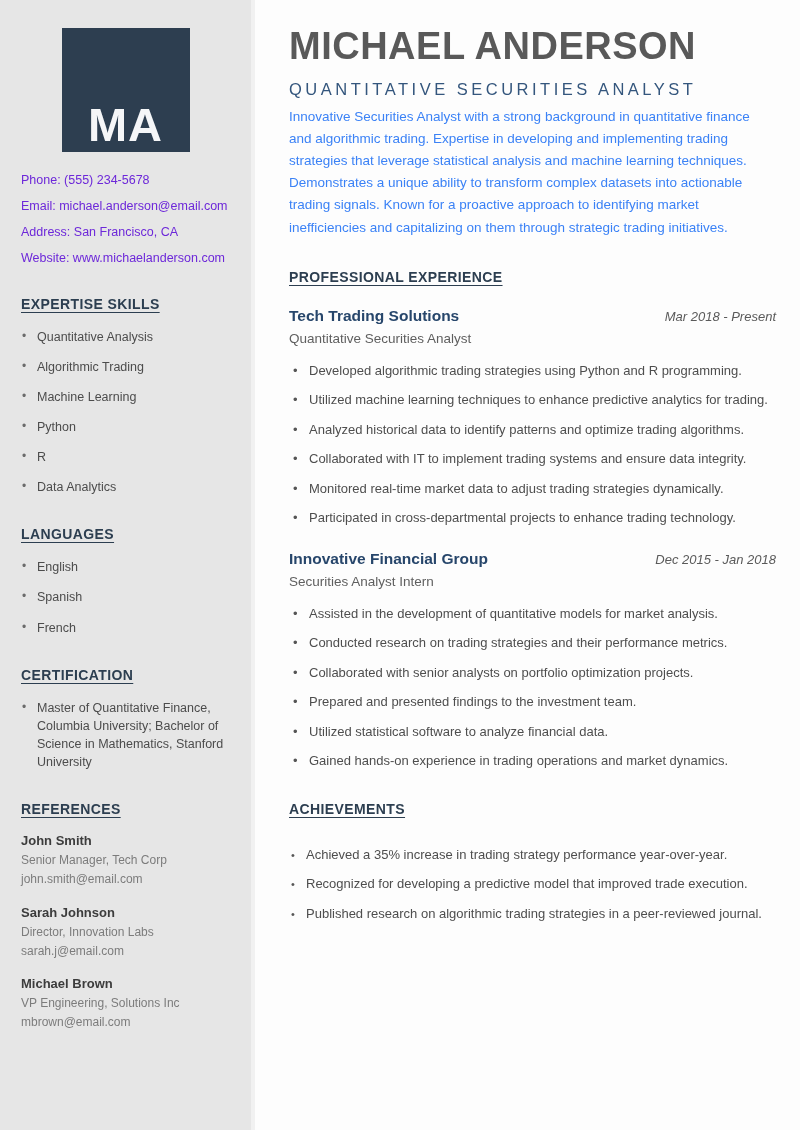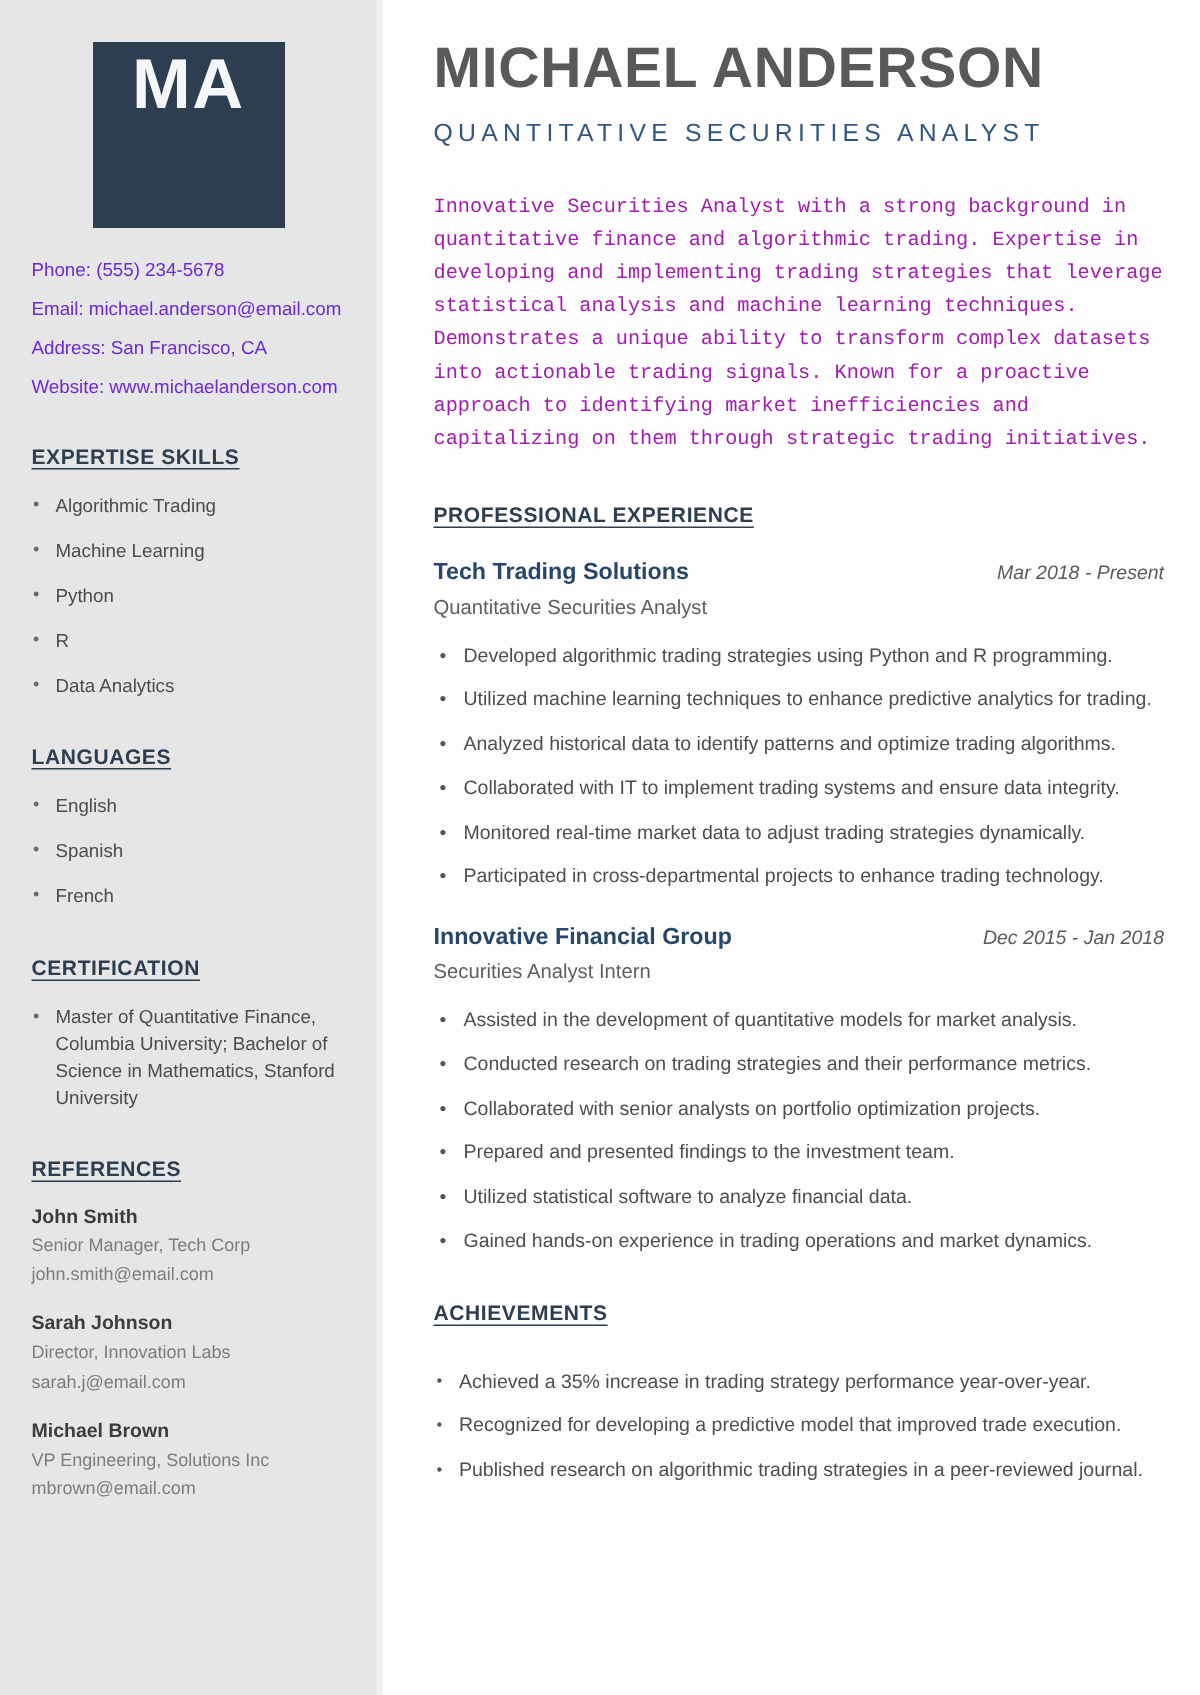--- a/index.html
+++ b/index.html
@@ -13,38 +13,38 @@
     --muted:#7c7c7c;
     --name:#595959;
   }
   *{box-sizing:border-box;}
   html,body{margin:0;padding:0;background:#ffffff;}
   body{font-family:"Liberation Sans","DejaVu Sans",sans-serif;}
   .page{width:800px;height:1130px;display:flex;overflow:hidden;background:var(--main_bg);}
 
   
   .sidebar{width:255px;min-width:255px;background:var(--sidebar_bg);border-right:4px solid #f1f1f1;padding:0 0 20px 0;}
-  .monogram{width:128px;height:124px;background:var(--monogram_bg);margin:28px auto 22px auto;display:flex;align-items:flex-start;justify-content:center;}
+  .monogram{width:128px;height:124px;background:var(--monogram_bg);margin:28px auto 22px auto;display:flex;align-items:flex-end;justify-content:center;}
   .monogram span{color:#f5f6f8;font-size:47px;font-weight:bold;letter-spacing:1px;}
   .contact{padding:0 18px 0 21px;}
   .contact p{margin:0 0 13px 0;font-size:12.5px;color:#6d28d9;line-height:1.05;}
   .side-section{padding:0 18px 0 21px;margin-top:30px;}
   .side-heading{margin:0 0 16px 0;font-size:14px;font-weight:bold;color:var(--navy);text-decoration:underline;text-underline-offset:3px;letter-spacing:0.4px;}
   .side-list{list-style:none;margin:0;padding:0;}
   .side-list li{position:relative;padding-left:16px;margin-bottom:12px;font-size:12.5px;color:#4c4c4c;line-height:1.45;}
   .side-list li::before{content:"•";position:absolute;left:1px;top:0;color:#6b6b6b;font-size:12px;}
   .ref-item{margin-bottom:17px;}
   .ref-name{margin:0 0 4px 0;font-size:13px;font-weight:bold;color:#3c3c3c;}
   .ref-title,.ref-email{margin:0 0 3px 0;font-size:12px;color:var(--muted);line-height:1.35;}
 
   
   .main{flex:1;background:var(--main_bg);padding:27px 24px 20px 34px;}
   .name{margin:0;font-size:38px;line-height:1.05;font-weight:bold;color:var(--name);letter-spacing:0.5px;}
   .subtitle{margin-top:13px;font-size:16.5px;color:var(--accent);letter-spacing:3.5px;}
-  .summary{margin:29px 0 0 0;font-size:13.5px;color:#a21caf;line-height:1.64;font-family:Liberation Mono, monospace;}
+  .summary{margin:7px 0 0 0;font-size:13.5px;color:#3b82f6;line-height:1.64;}
   .main-heading{margin:30px 0 0 0;font-size:14px;font-weight:bold;color:var(--navy);text-decoration:underline;text-underline-offset:3px;letter-spacing:0.4px;}
   .job{margin-top:22px;}
   .job-header{display:flex;justify-content:space-between;align-items:baseline;}
   .company{font-size:15.5px;font-weight:bold;color:var(--company);}
   .dates{font-size:13px;font-style:italic;color:#5a5a5a;}
   .role{margin-top:6px;font-size:13.5px;color:#5f5f5f;}
   .bullets{list-style:none;margin:15px 0 0 0;padding:0;}
   .bullets li{position:relative;padding-left:20px;margin-bottom:10px;font-size:13px;color:#4e4e4e;line-height:1.5;}
   .bullets li::before{content:"•";position:absolute;left:4px;top:0;color:#555;}
   .ach-list li{padding-left:17px;}
@@ -65,20 +65,21 @@
     <div class="contact">
       <p>Phone: (555) 234-5678</p>
       <p>Email: michael.anderson@email.com</p>
       <p>Address: San Francisco, CA</p>
       <p>Website: www.michaelanderson.com</p>
     </div>
 
     <section class="side-section">
       <h2 class="side-heading">EXPERTISE SKILLS</h2>
       <ul class="side-list">
+        <li>Quantitative Analysis</li>
         <li>Algorithmic Trading</li>
         <li>Machine Learning</li>
         <li>Python</li>
         <li>R</li>
         <li>Data Analytics</li>
       </ul>
     </section>
 
     <section class="side-section">
       <h2 class="side-heading">LANGUAGES</h2>

